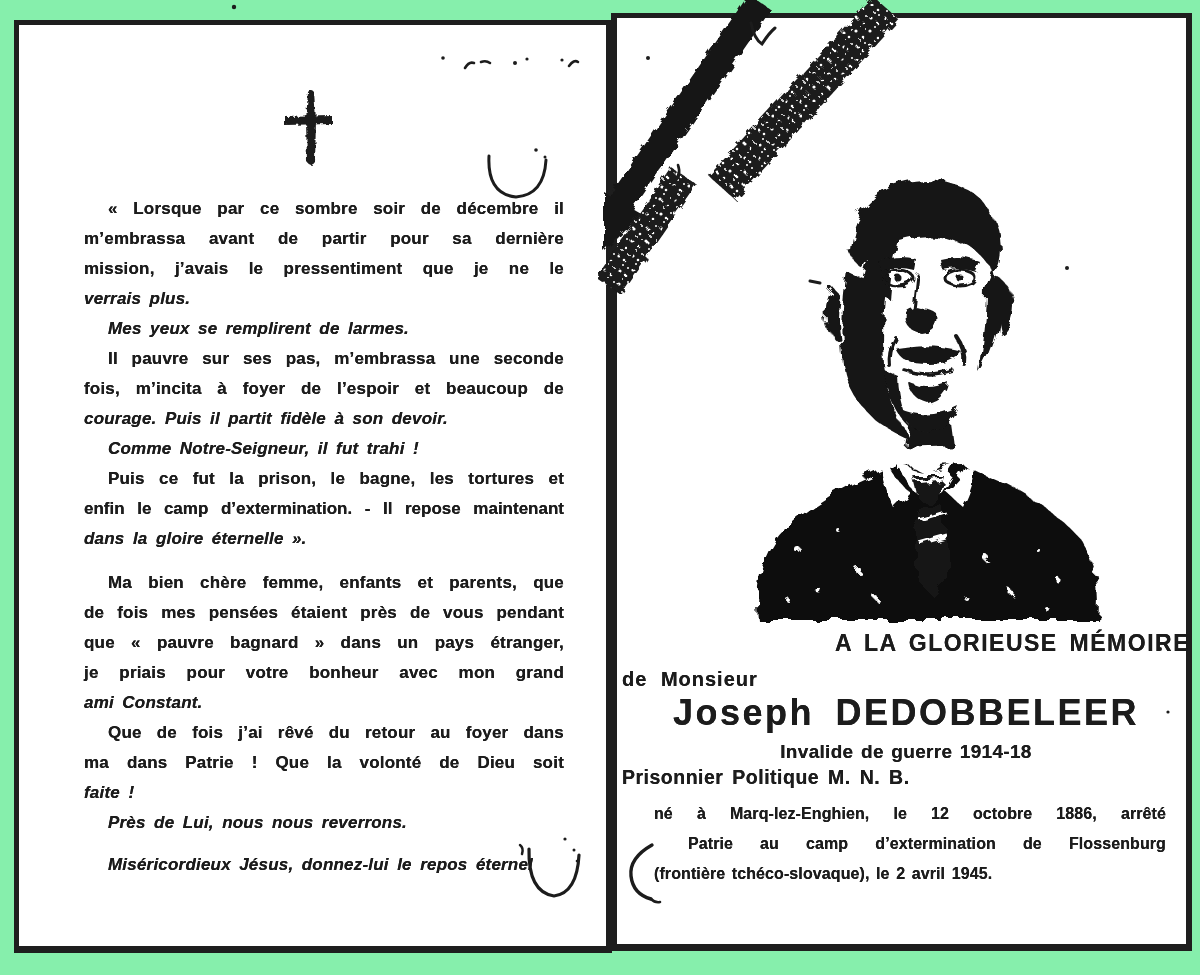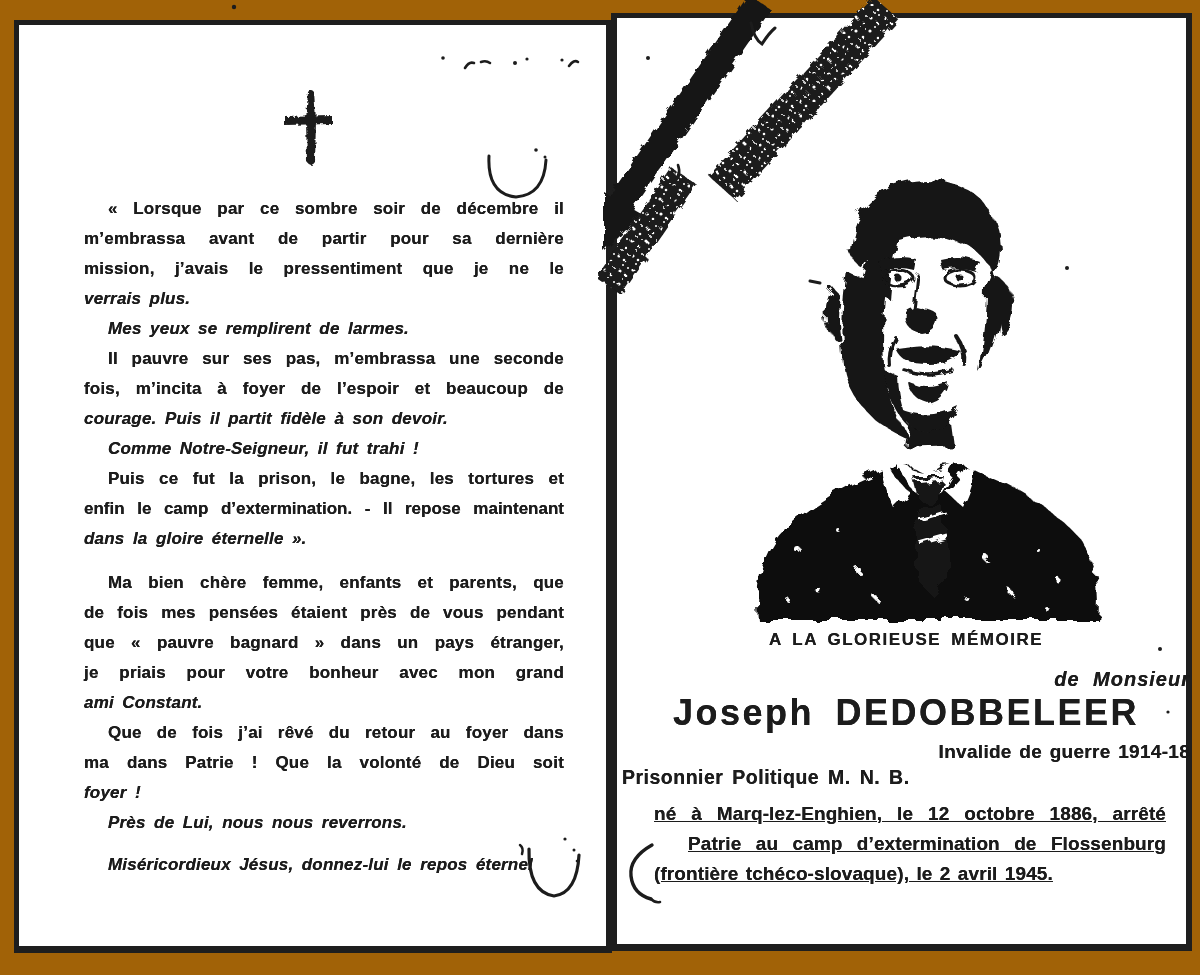--- a/index.html
+++ b/index.html
@@ -1,42 +1,42 @@
 <!DOCTYPE html>
 <html><head>
 <meta charset="utf-8">
 <style>
   html,body{margin:0;padding:0;background:#ffffff;}
-  #scan{position:relative;width:1200px;height:975px;background:#a16207;overflow:hidden;
+  #scan{position:relative;width:1200px;height:975px;background:#86efac;overflow:hidden;
         font-family:"Liberation Sans",sans-serif;color:#1c1c1c;}
   .abs{position:absolute;}
   
   .page{position:absolute;background:#fff;border-style:solid;border-color:#1e1e1e;box-sizing:border-box;}
   .page-left{left:14px;top:20px;width:598px;height:933px;border-width:5px 6px 7px 5px;}
   .page-right{left:611px;top:13px;width:581px;height:938px;border-width:5px 6px 7px 6px;}
   
   .ink{font-weight:700;text-shadow:0 0 .4px #1c1c1c;}
   
   .lp-text{position:absolute;left:84px;top:194px;width:480px;}
   .para{margin:0;}
   .para.gap14{margin-top:14px;}
   .para.gap12{margin-top:12px;}
   .ln{font-size:17px;line-height:30px;letter-spacing:.2px;word-spacing:3.5px;
       text-align:justify;text-align-last:justify;}
   .ln.first{padding-left:24px;}
   .ln.last{text-align-last:left;font-style:italic;}
   
-  .rp-heading{left:622px;top:630px;width:568px;text-align:center;font-size:17px;letter-spacing:1.5px;word-spacing:4px;}
-  .rp-salutation{left:622px;top:668px;width:568px;text-align:right;font-size:20px;letter-spacing:1px;word-spacing:7px;font-style:italic;}
+  .rp-heading{left:622px;top:630px;width:568px;text-align:right;font-size:23px;letter-spacing:1.5px;word-spacing:4px;}
+  .rp-salutation{left:622px;top:668px;width:568px;text-align:left;font-size:20px;letter-spacing:1px;word-spacing:7px;}
   .rp-name{left:622px;top:692px;width:568px;text-align:center;font-size:36px;letter-spacing:2.5px;word-spacing:9px;}
-  .rp-dist1{left:622px;top:741px;width:568px;text-align:right;font-size:19px;letter-spacing:.3px;word-spacing:2px;}
+  .rp-dist1{left:622px;top:741px;width:568px;text-align:center;font-size:19px;letter-spacing:.3px;word-spacing:2px;}
   .rp-dist2{left:622px;top:766px;width:568px;font-size:19.5px;letter-spacing:.5px;word-spacing:3px;}
   .rp-bio{position:absolute;left:654px;top:799px;width:512px;}
-  .bio-ln{font-size:19px;line-height:30px;letter-spacing:.1px;word-spacing:2px;
-          text-align:justify;text-align-last:justify;text-decoration:underline;}
+  .bio-ln{font-size:16px;line-height:30px;letter-spacing:.1px;word-spacing:2px;
+          text-align:justify;text-align-last:justify;}
   .bio-ln.indent{padding-left:34px;}
   .bio-ln.last{text-align-last:left;}
   svg{display:block;}
 </style>
 </head>
 <body>
 
 <div id="scan">
 
   <div class="page page-left"></div>
@@ -174,21 +174,21 @@
     <p class="para gap14">
       <span class="ln first" style="display:block">Ma bien chère femme, enfants et parents, que</span>
       <span class="ln" style="display:block">de fois mes pensées étaient près de vous pendant</span>
       <span class="ln" style="display:block">que « pauvre bagnard » dans un pays étranger,</span>
       <span class="ln" style="display:block">je priais pour votre bonheur avec mon grand</span>
       <span class="ln last" style="display:block">ami Constant.</span>
     </p>
     <p class="para">
       <span class="ln first" style="display:block">Que de fois j’ai rêvé du retour au foyer dans</span>
       <span class="ln" style="display:block">ma dans Patrie ! Que la volonté de Dieu soit</span>
-      <span class="ln last" style="display:block">foyer !</span>
+      <span class="ln last" style="display:block">faite !</span>
     </p>
     <p class="para">
       <span class="ln first last" style="display:block">Près de Lui, nous nous reverrons.</span>
     </p>
     <p class="para gap12">
       <span class="ln first last" style="display:block">Miséricordieux Jésus, donnez-lui le repos éternel</span>
     </p>
   </div>
 
   <div class="abs ink rp-heading">A LA GLORIEUSE MÉMOIRE</div>

